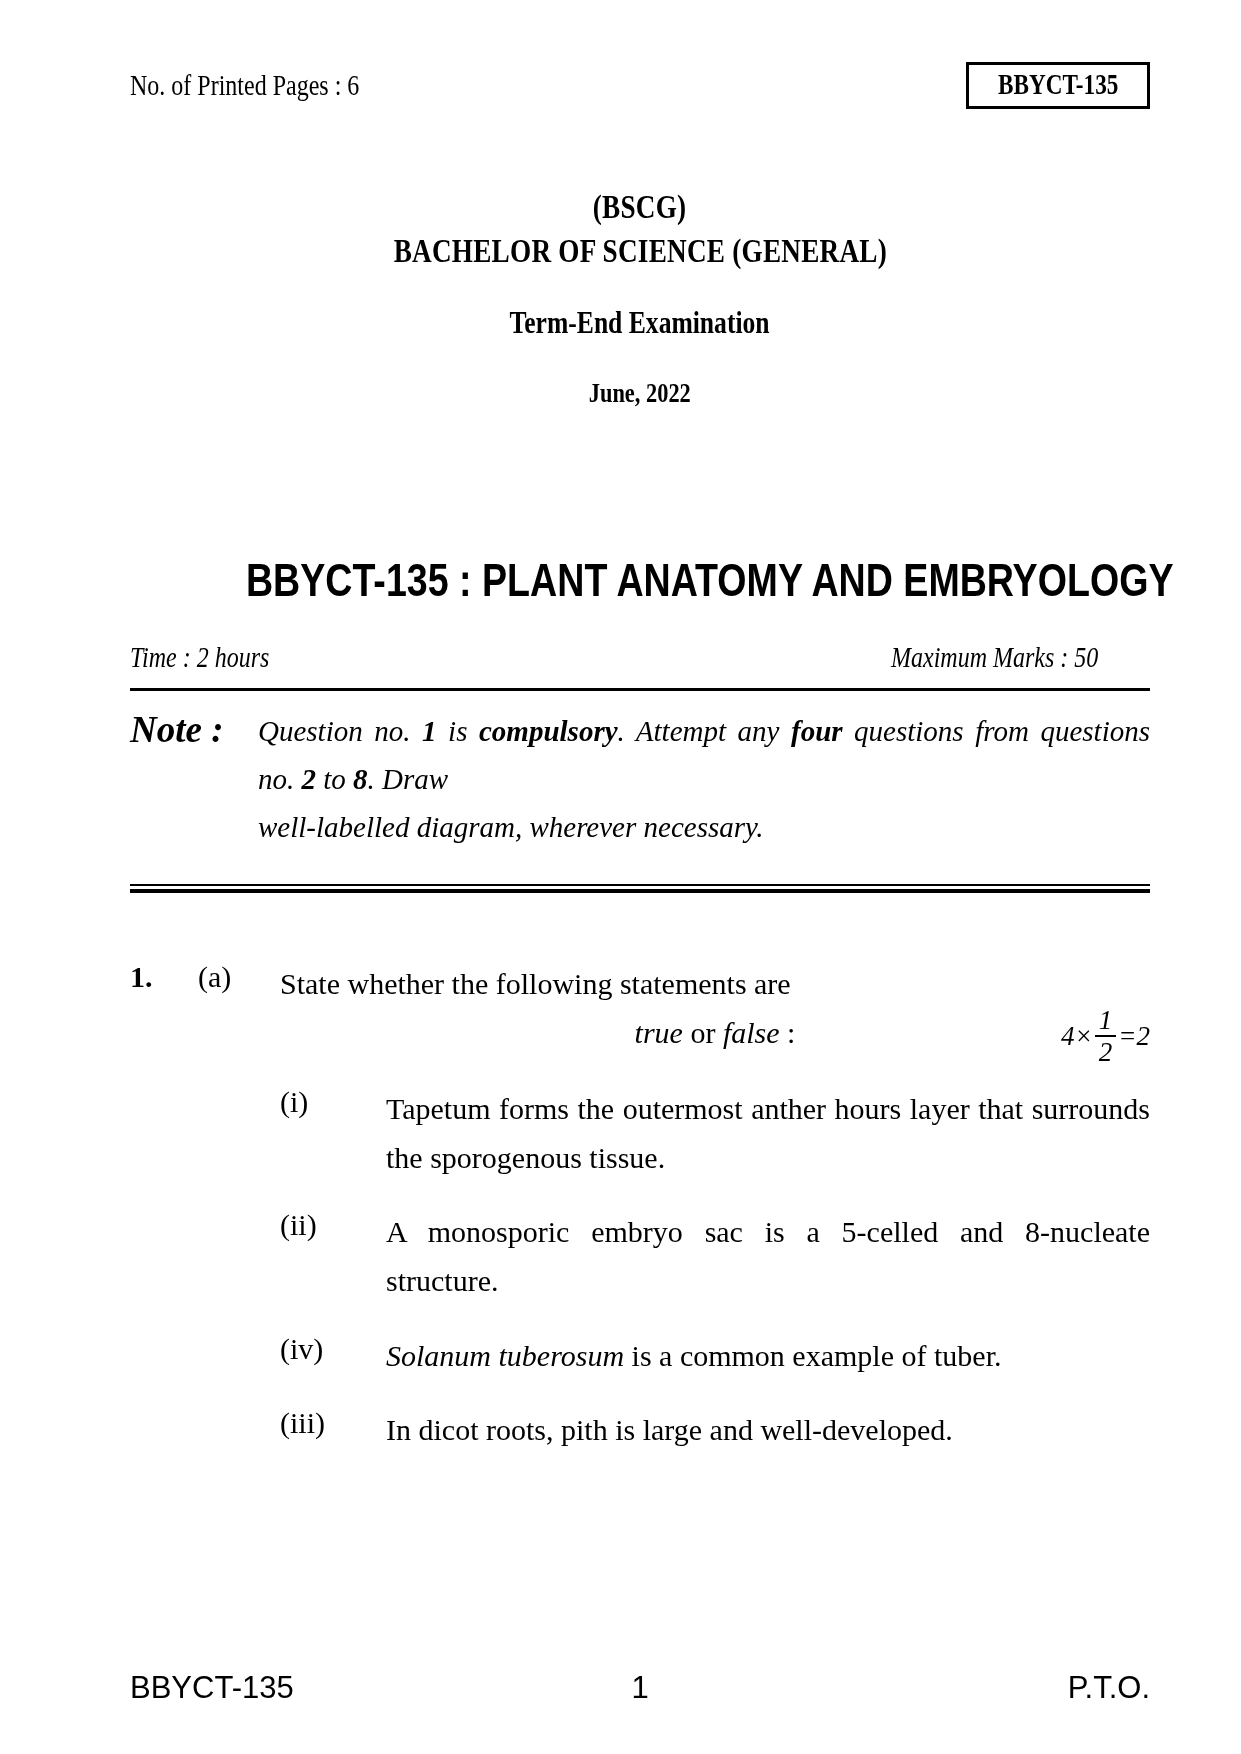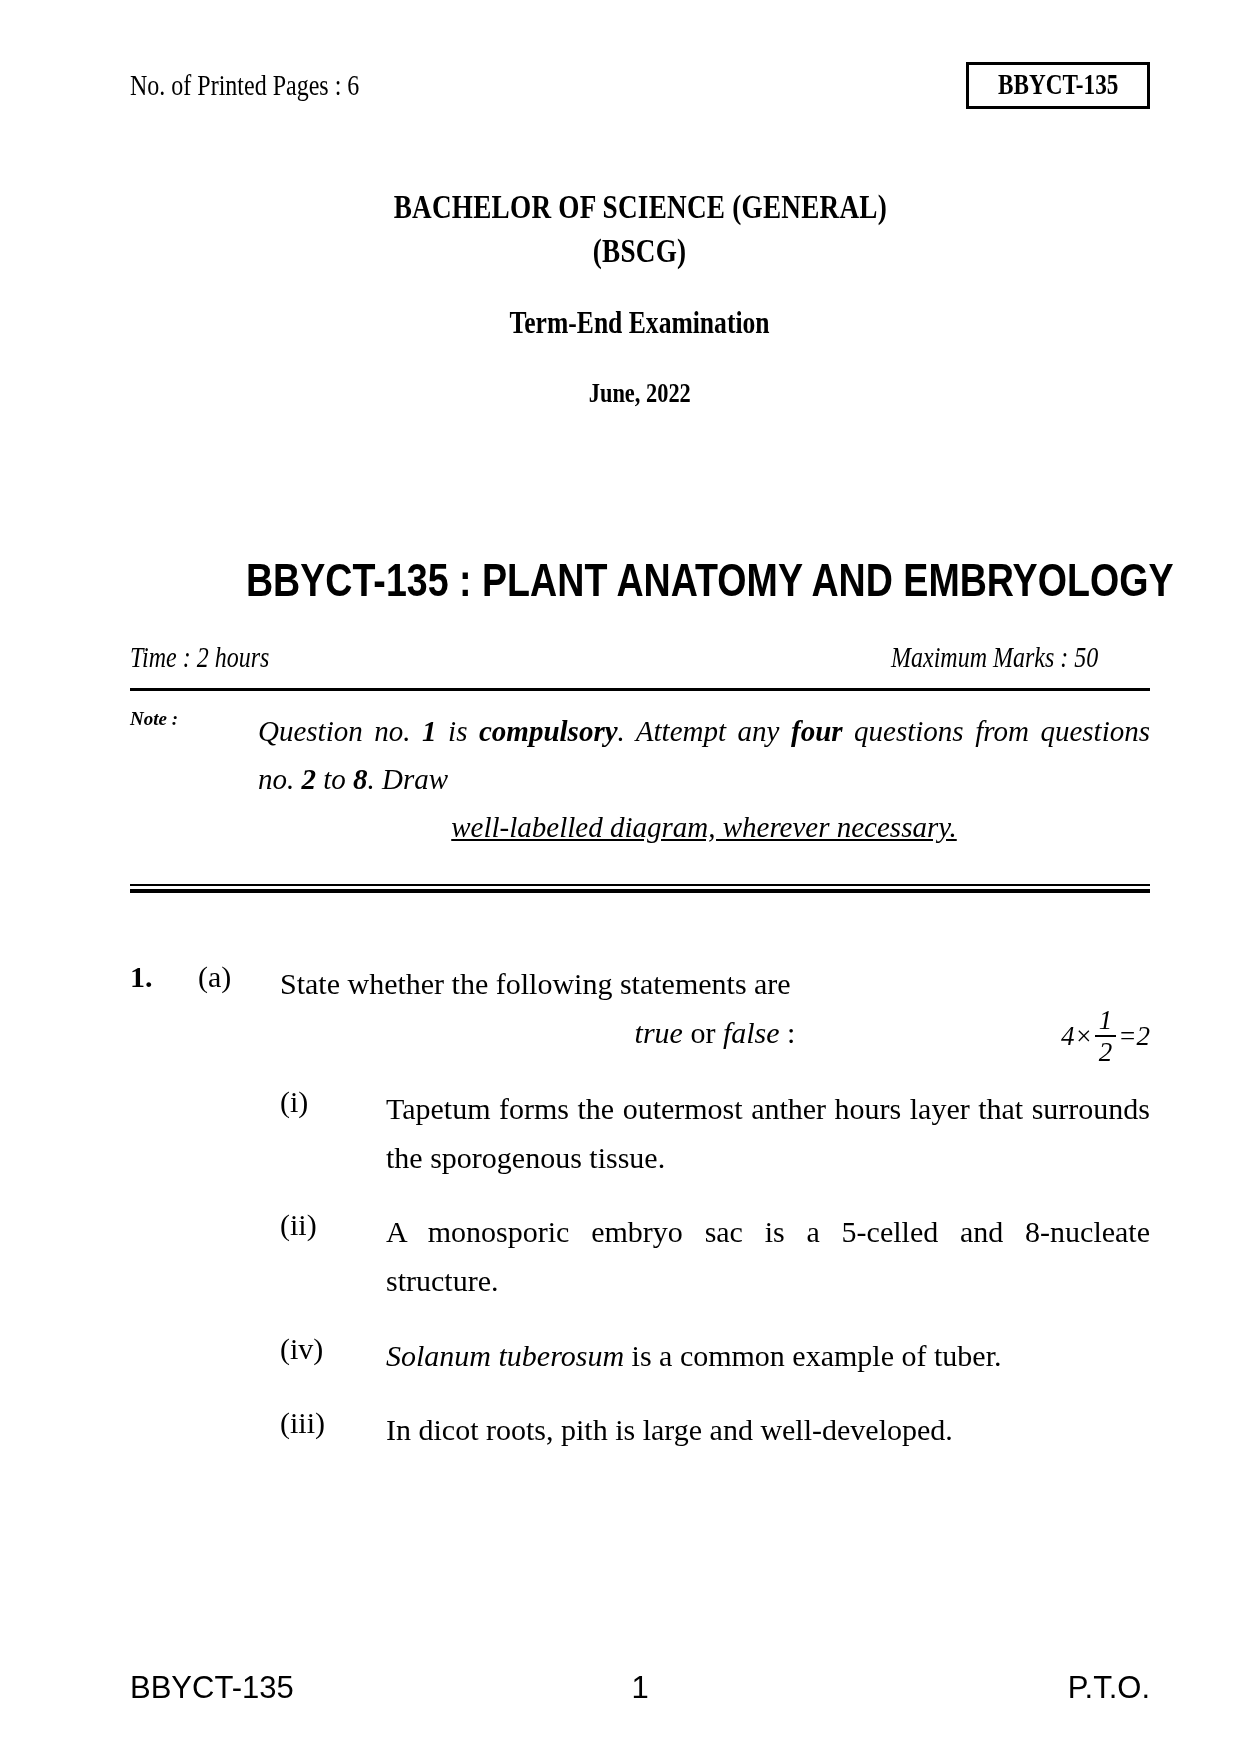--- a/index.html
+++ b/index.html
@@ -133,29 +133,29 @@
     width: 1020px;
     font-style: italic;
     font-size: 29px;
   }
   .note-label {
     position: absolute;
     left: 0;
     top: 0;
     font-weight: bold;
     font-style: italic;
-    font-size: 19px;
+    font-size: 37px;
     white-space: nowrap;
   }
   .note-body {
     margin-left: 128px;
     text-align: justify;
     line-height: 1.65;
   }
-  .note-body .lastline { text-align: center; text-decoration: underline; }
+  .note-body .lastline { text-align: left; }
   .note-body b { font-weight: bold; }
 
   .rule-double {
     position: absolute;
     left: 110px;
     top: 884px;
     width: 1020px;
     border-top: 2px solid #000;
     border-bottom: 4px solid #000;
     height: 3px;
@@ -257,22 +257,22 @@
 
 <div class="page">
 
   <div class="hdr">
     <div class="printed-pages"><span class="cond">No. of Printed Pages : 6</span></div>
     <div class="code-box"><span class="cond-c">BBYCT-135</span></div>
   </div>
 
   <div class="title-block">
     <div class="t-degree">
+      <div><span class="cond-c">(BSCG)</span></div>
       <div><span class="cond-c">BACHELOR OF SCIENCE (GENERAL)</span></div>
-      <div><span class="cond-c">(BSCG)</span></div>
     </div>
     <div class="t-term"><span class="cond-c">Term-End Examination</span></div>
     <div class="t-date"><span class="cond-c">June, 2022</span></div>
   </div>
 
   <div class="course-title"><span class="cond-c">BBYCT-135 : PLANT ANATOMY AND EMBRYOLOGY</span></div>
 
   <div class="time-marks">
     <span class="left"><span class="cond">Time : 2 hours</span></span>
     <span class="right"><span class="cond">Maximum Marks : 50</span></span>

